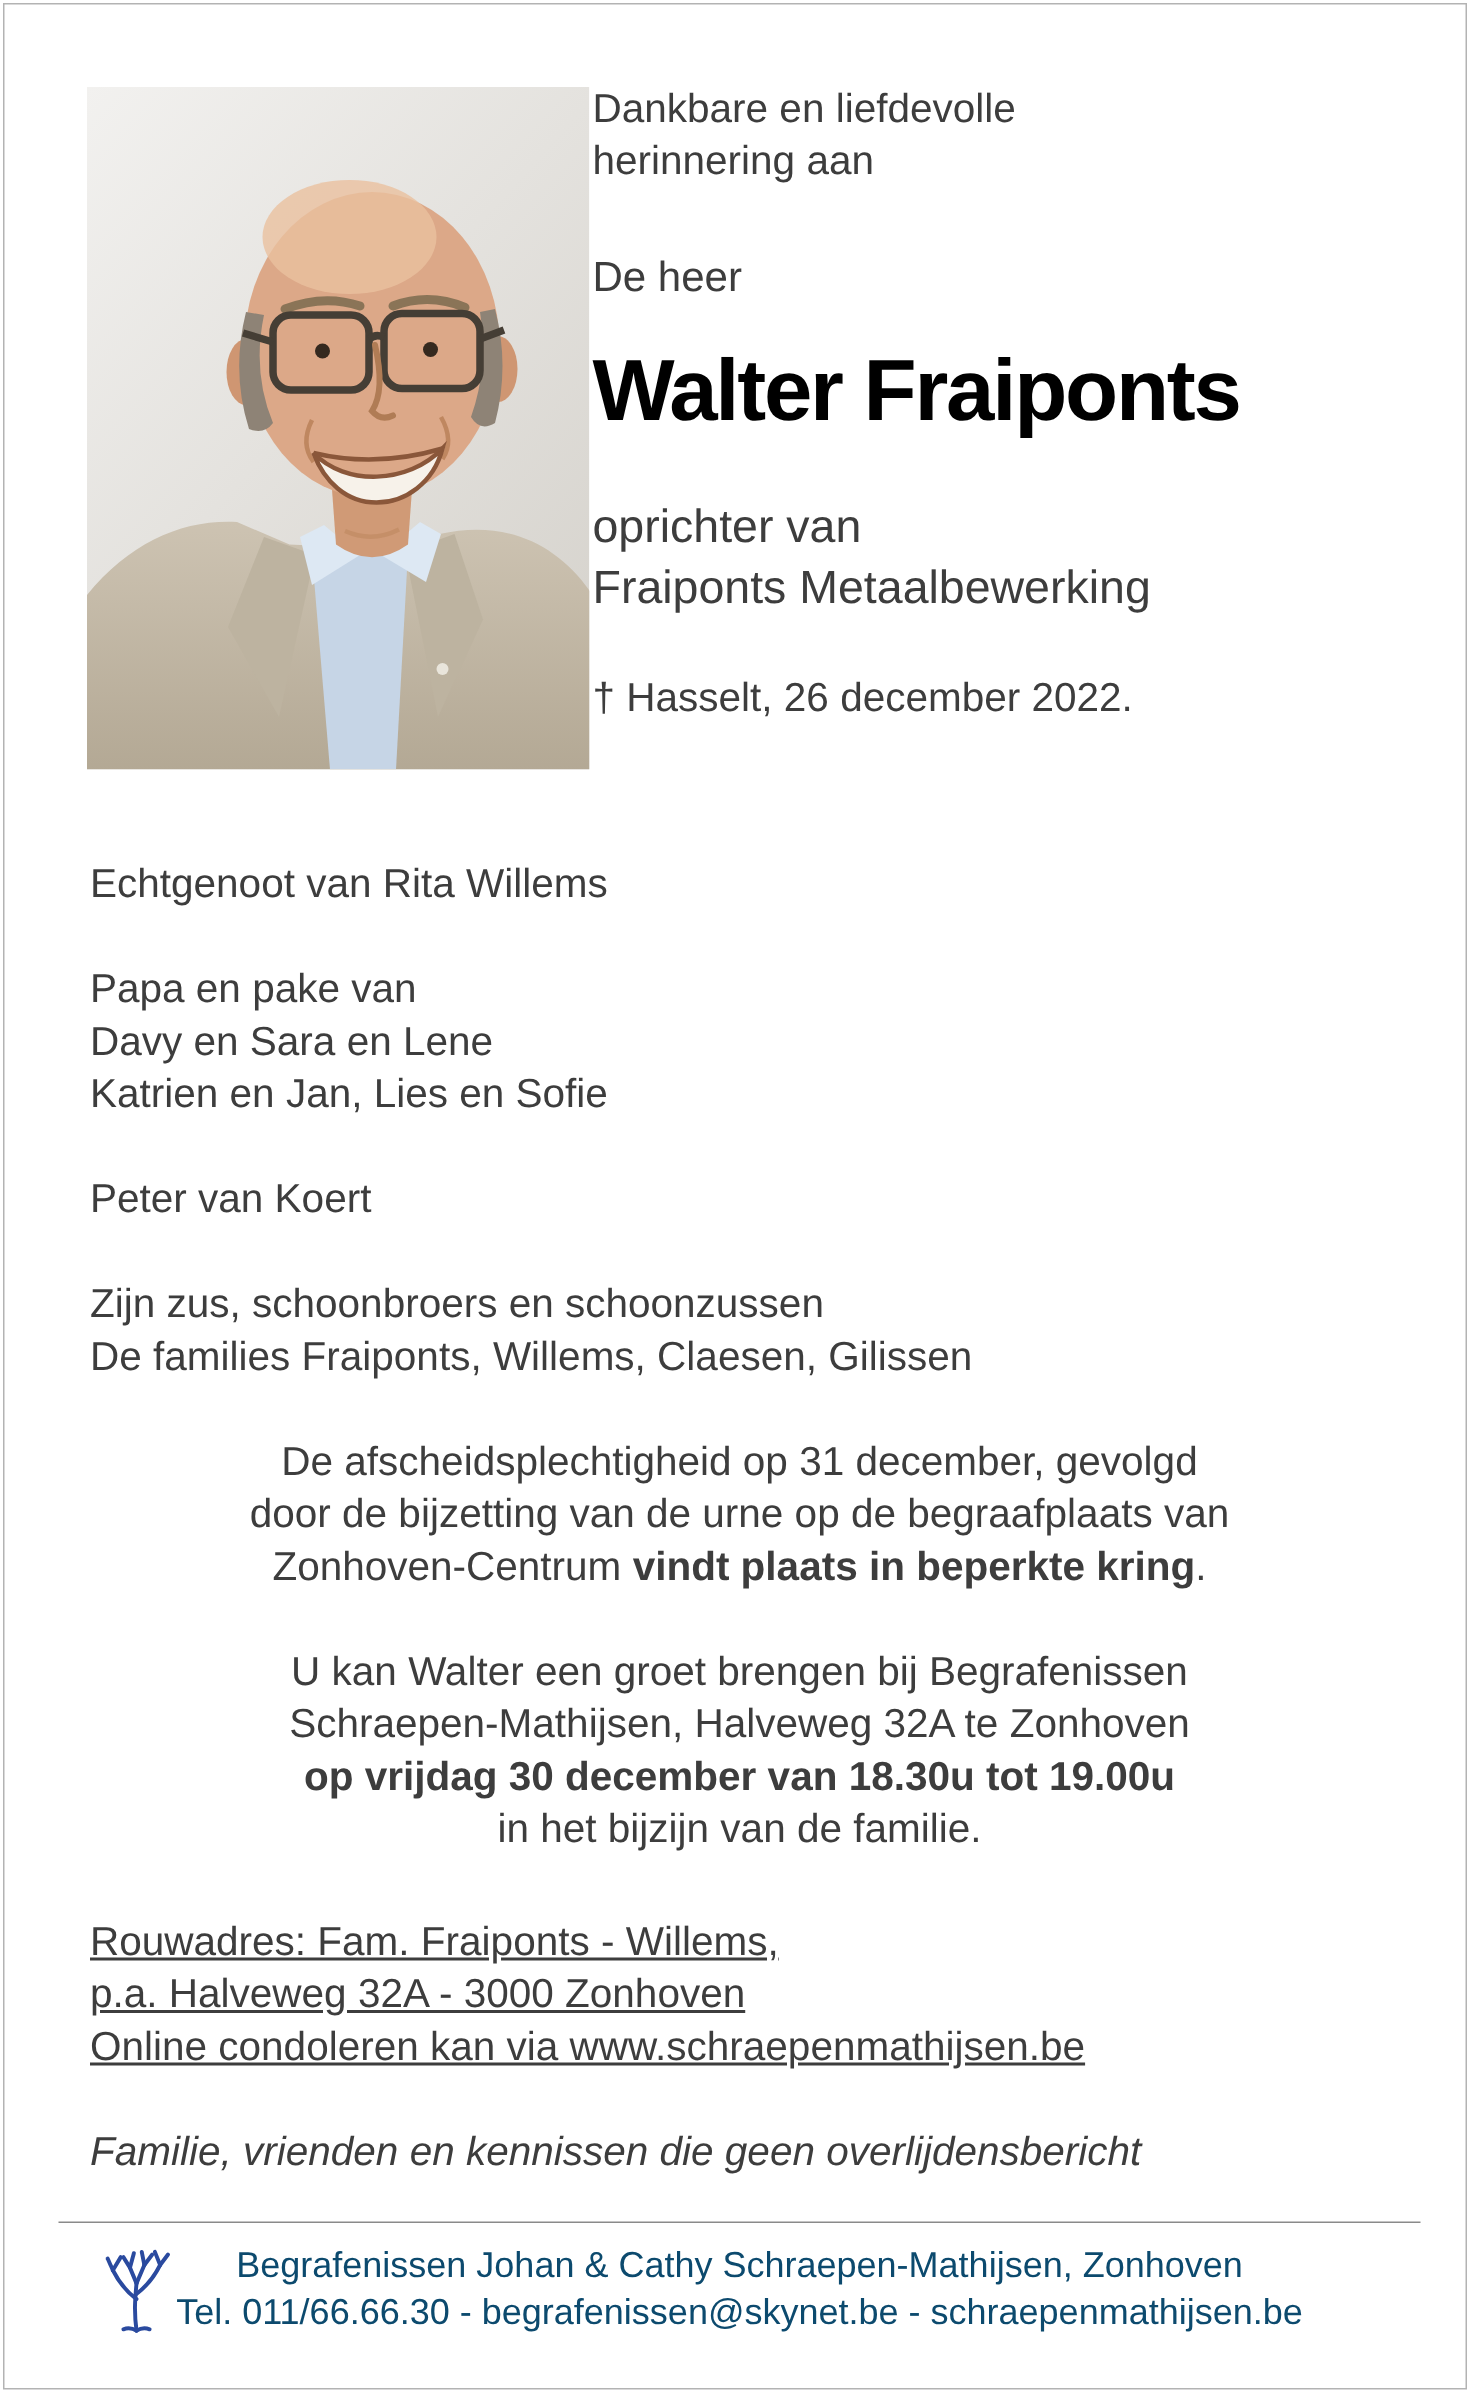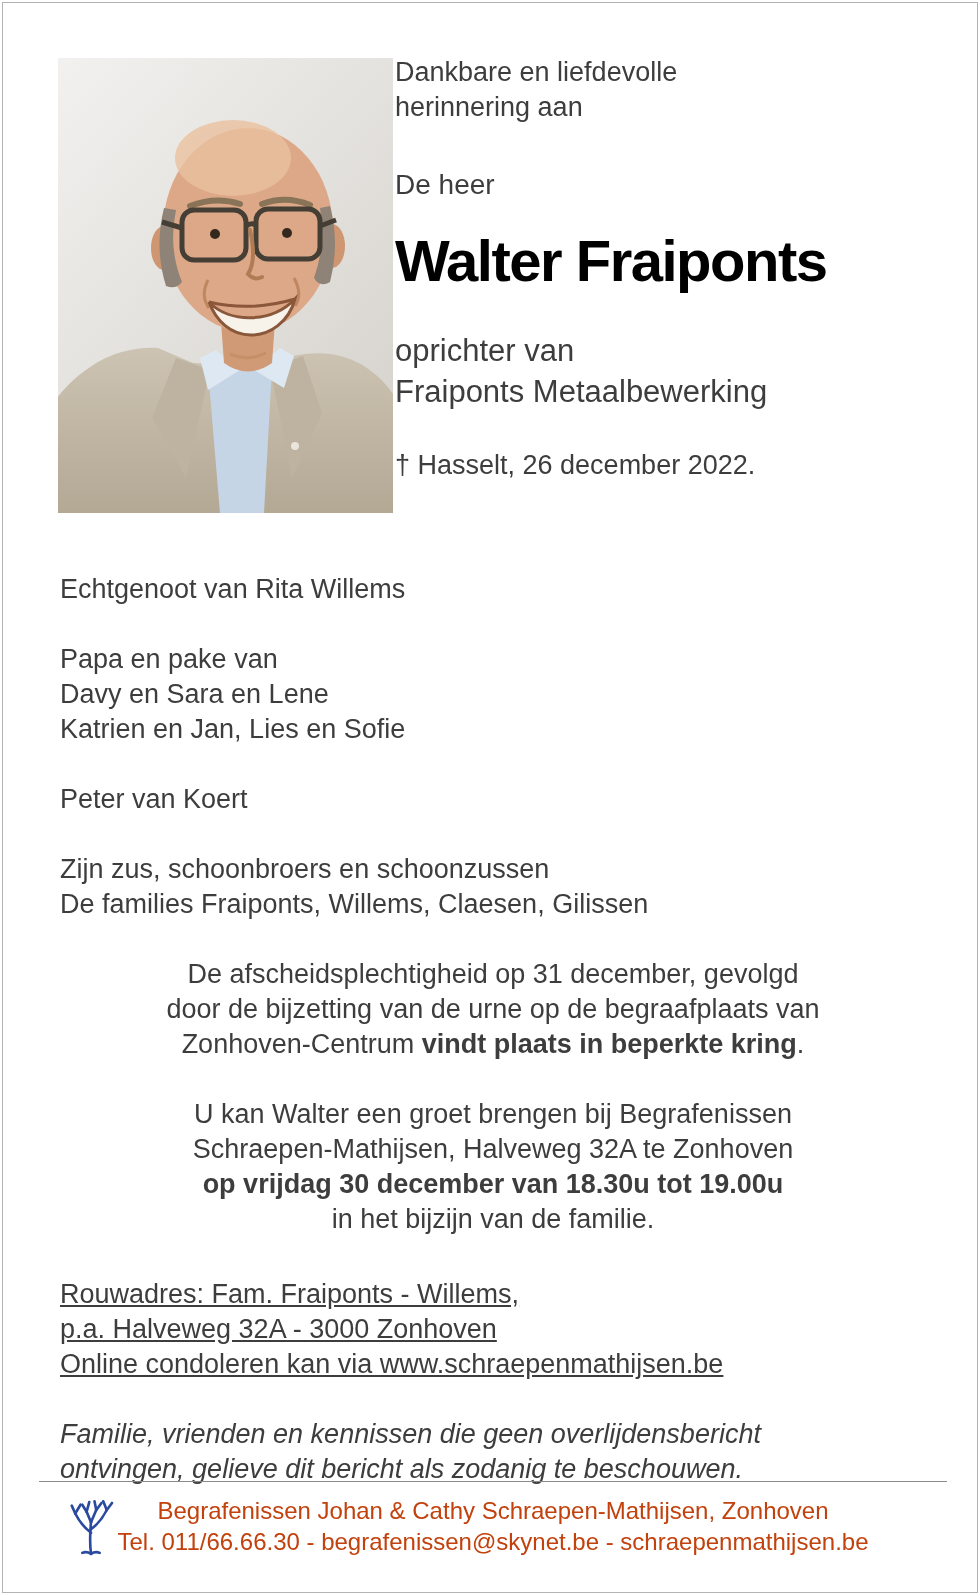--- a/index.html
+++ b/index.html
@@ -49,21 +49,21 @@
   .bold { font-weight:700; }
   .italic { font-style:italic; }
 
   
   .footer {
     position:absolute; left:36px; top:1478px; width:908px;
     border-top:1px solid #8a8a8a;
     padding-top:13px;
     text-align:center;
     font-size:24px; line-height:31px;
-    color:#c2410c;
+    color:#0c4a6e;
   }
   .tree-logo {
     position:absolute; left:24px; top:10px;
     width:56px; height:64px;
   }
 </style>
 </head>
 <body>
 
 <div class="page">
@@ -171,21 +171,20 @@
     </div>
 
     <div class="para" style="margin-top:40px;text-decoration:underline;">
       <div>Rouwadres: Fam. Fraiponts - Willems,</div>
       <div>p.a. Halveweg 32A - 3000 Zonhoven</div>
       <div>Online condoleren kan via www.schraepenmathijsen.be</div>
     </div>
 
     <div class="para italic">
       <div>Familie, vrienden en kennissen die geen overlijdensbericht</div>
-      <div>ontvingen, gelieve dit bericht als zodanig te beschouwen.</div>
     </div>
   </div>
 
   <div class="footer">
     <svg class="tree-logo" viewBox="0 0 64 72">
       <g stroke="#2a4a9f" stroke-width="3" fill="none" stroke-linecap="round">
         <path d="M32,70 C30,55 31,45 32,34"></path>
         <path d="M32,46 C24,40 18,32 14,24"></path>
         <path d="M14,24 L10,15"></path>
           <path d="M14,24 L20,14"></path>

